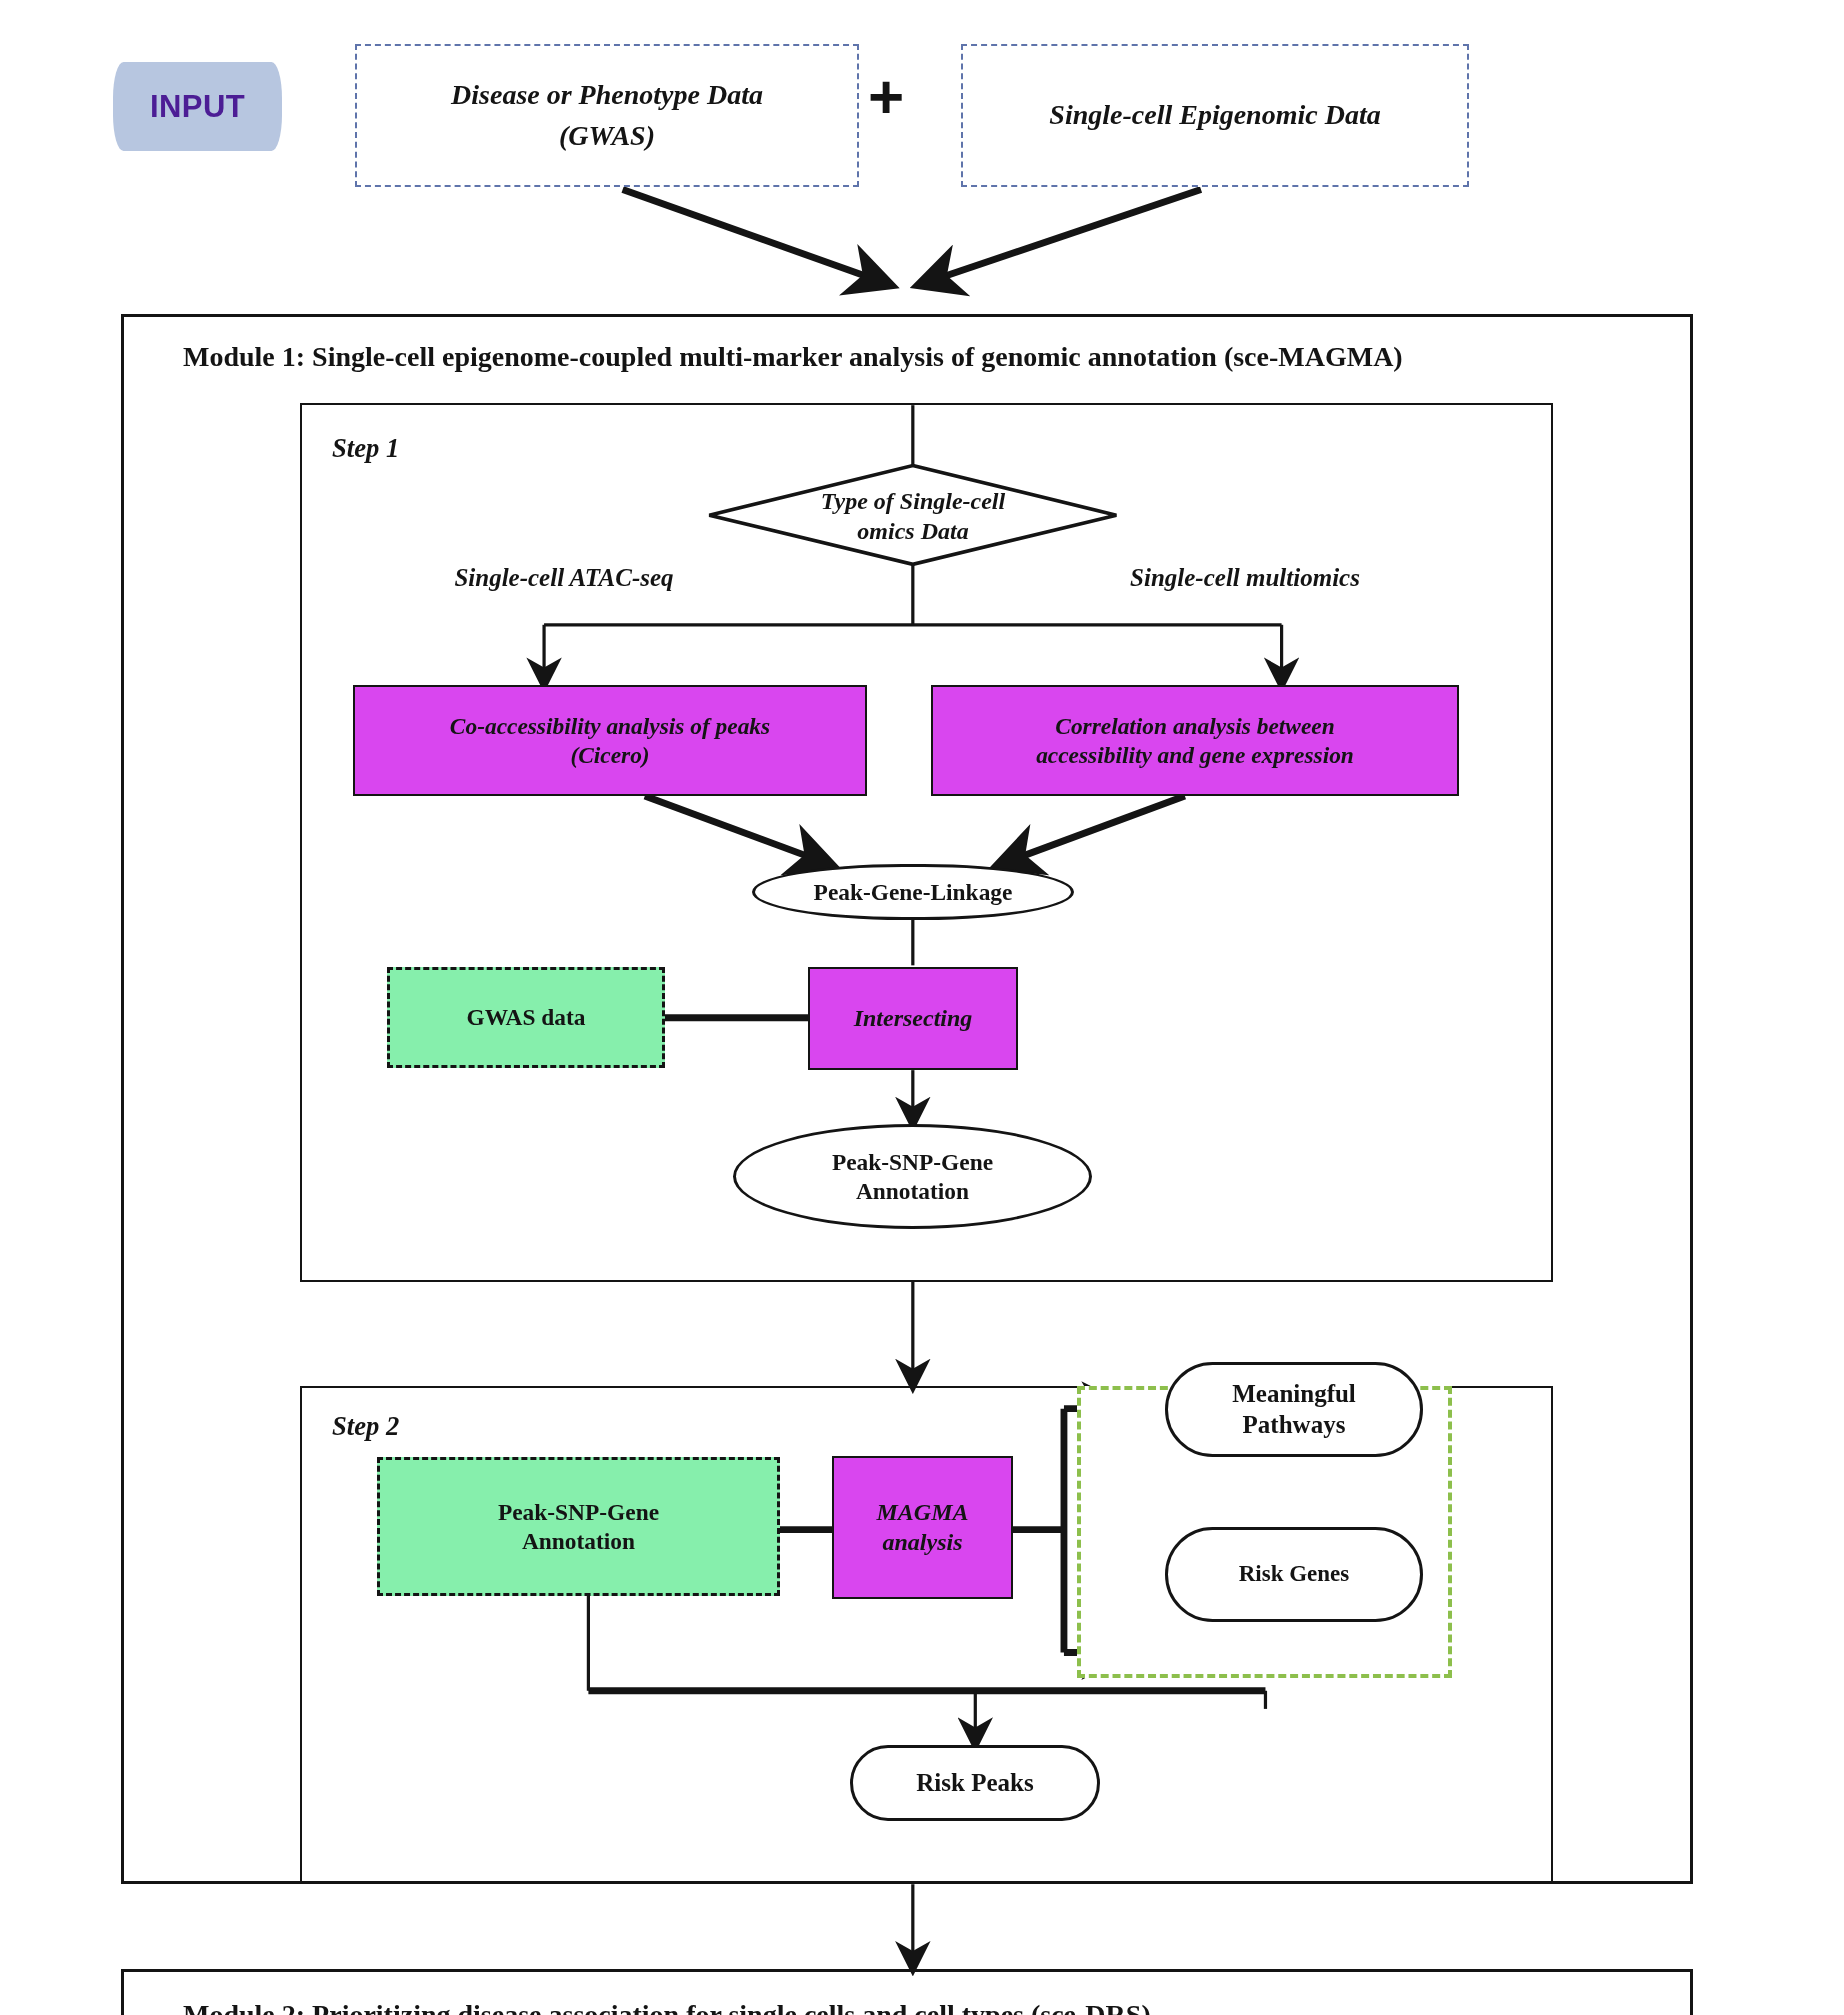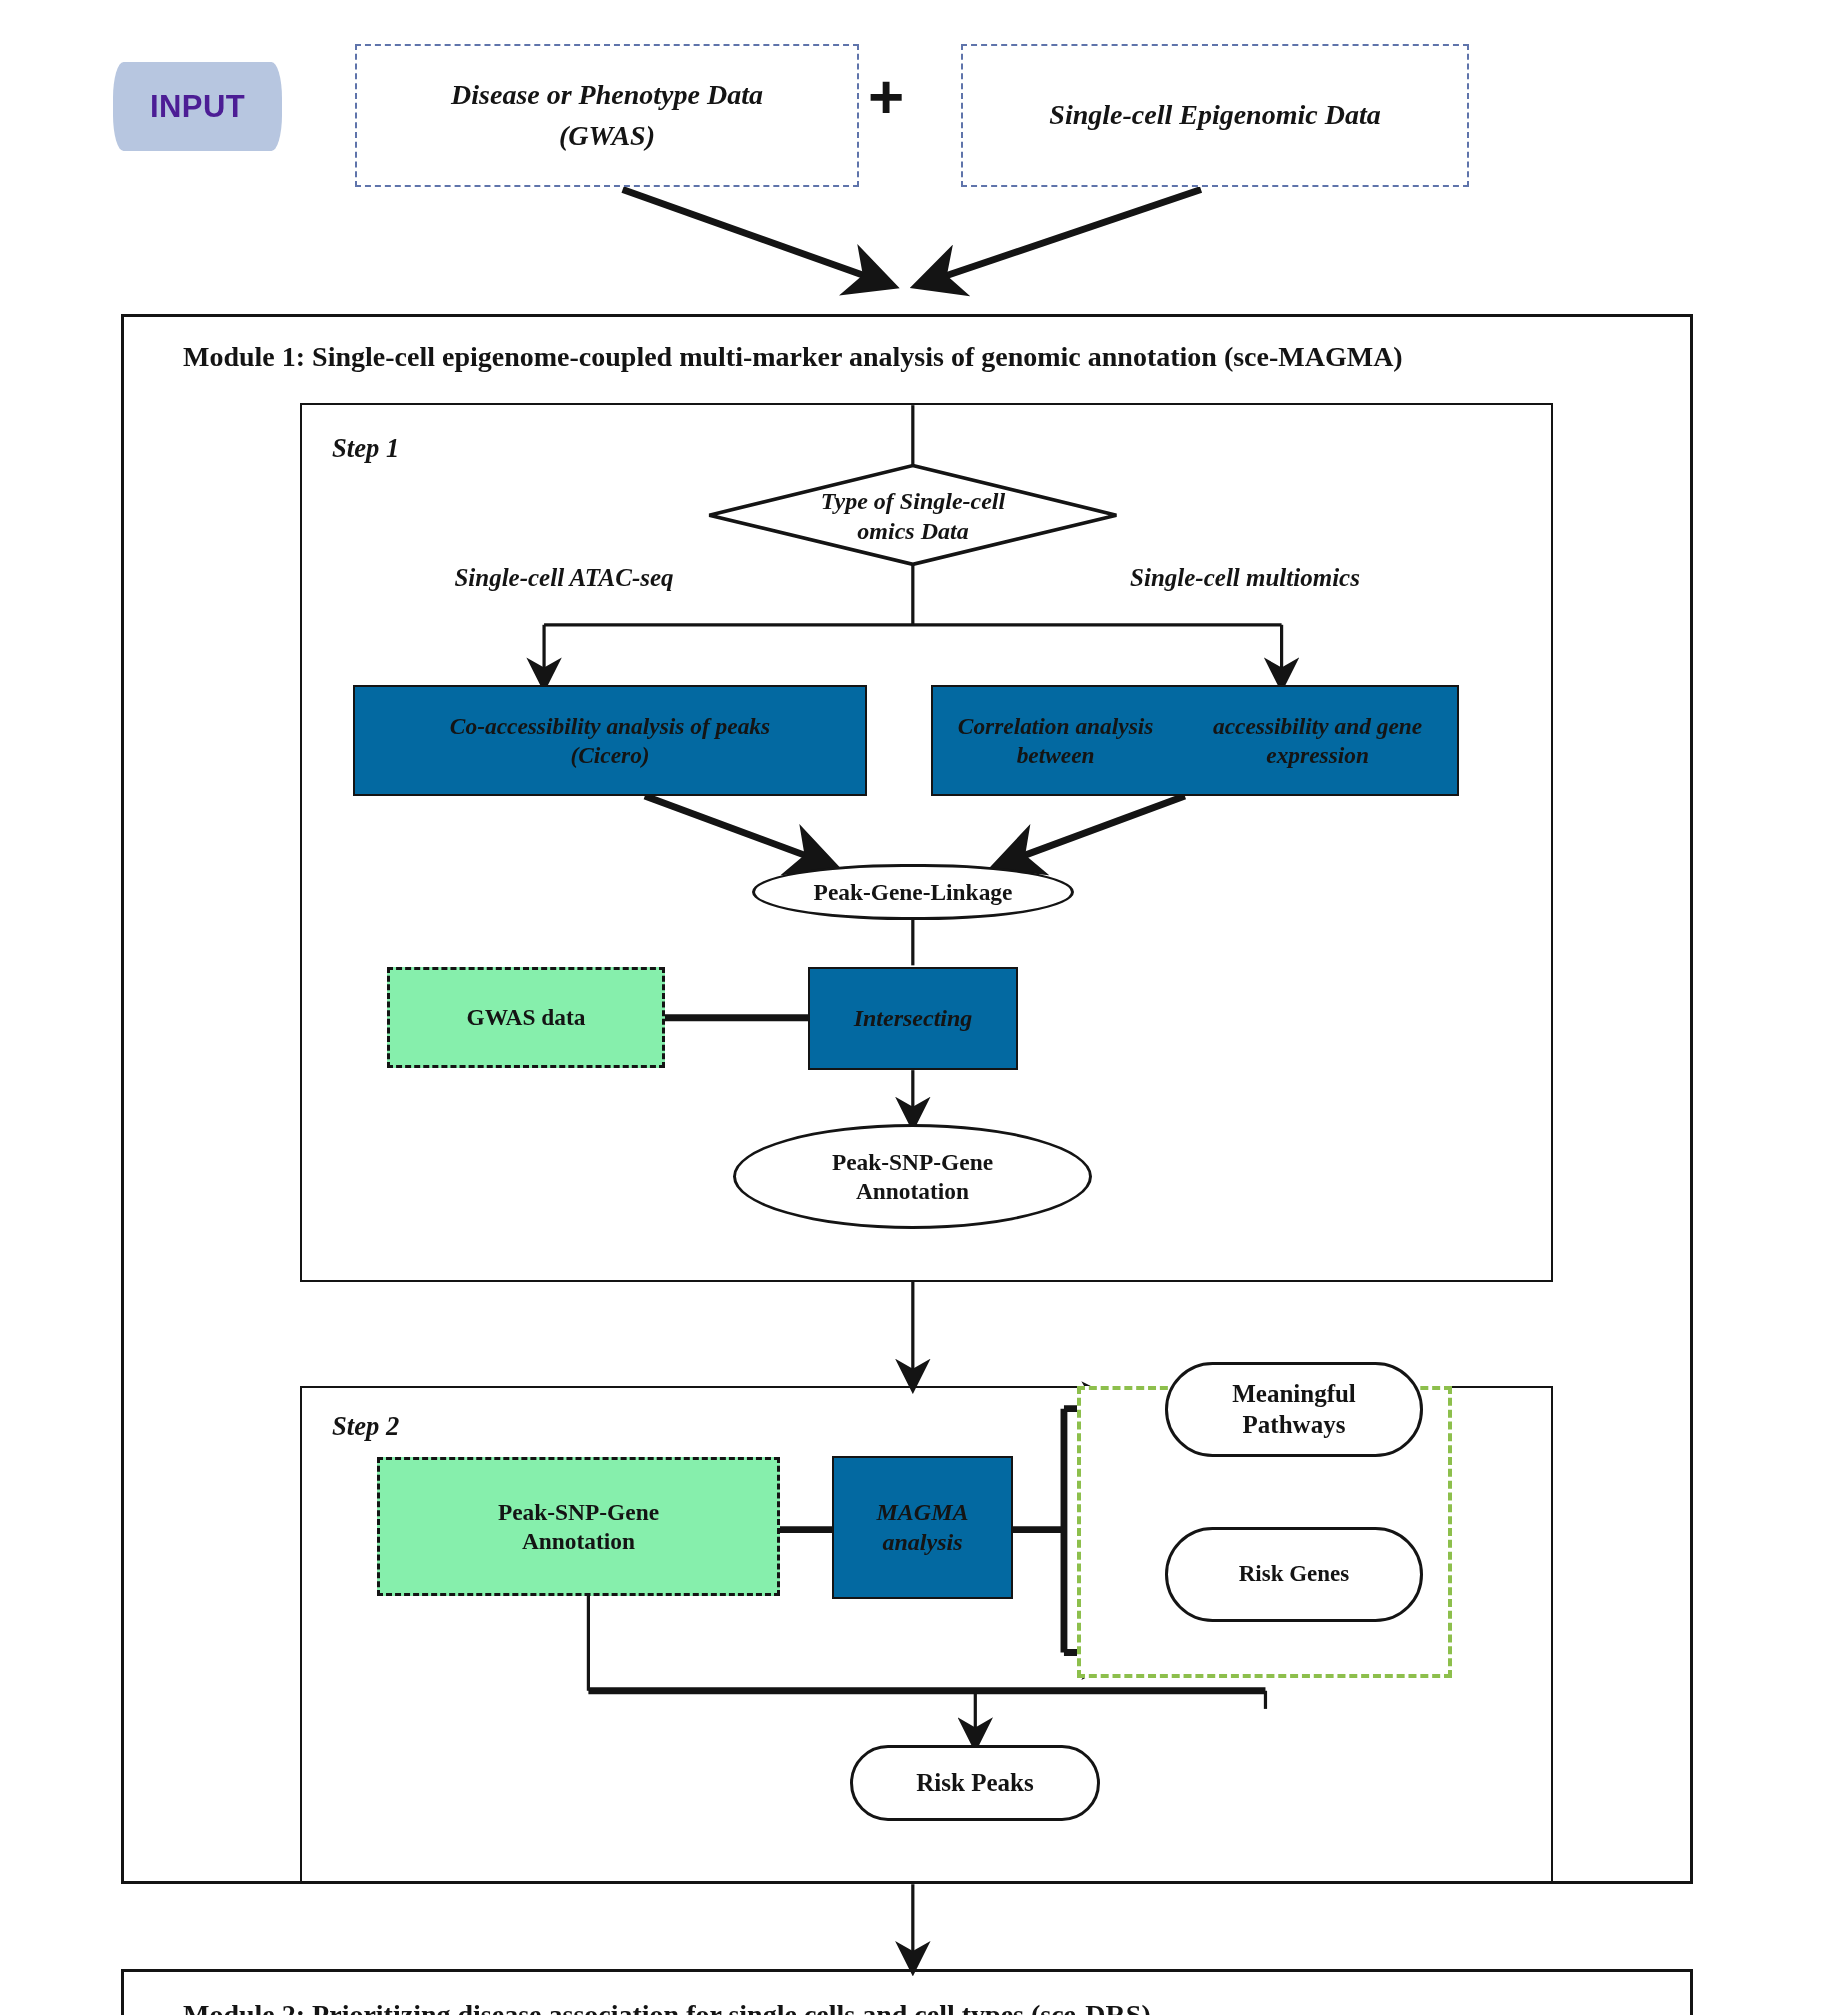--- a/index.html
+++ b/index.html
@@ -22,21 +22,21 @@
     font-weight:700;letter-spacing:0.4px;color:#4c1d95;
   }
 
   
   .blue-dash{
     border:2.8px dashed #5f74ab;background:#ffffff;
     font-style:italic;font-weight:700;
   }
 
   
-  .rect{border:2.8px solid #141414;background:#0369a1;}
+  .rect{border:2.8px solid #141414;background:#d946ef;}
 
   
   .blk-dash{border:3.6px dashed #141414;background:#86efac;}
 
   
   .grn-dash{border:4.4px dashed #8dbf4c;background:#fff;}
 
   
   .frame{border:3.6px solid #141414;background:transparent;position:absolute;box-sizing:border-box;}
   .subframe{border:2.8px solid #141414;background:transparent;position:absolute;box-sizing:border-box;}
@@ -161,21 +161,21 @@
   </div>
   <div class="node ital" style="left:1088px;top:560px;width:314px;height:36px;font-size:25px;">
     <span>Single-cell multiomics</span>
   </div>
 
   <div class="node rect" style="left:353px;top:685px;width:514px;height:111px;font-size:23.4px;flex-direction:column;">
     <span class="ital">Co-accessibility analysis of peaks</span>
     <span class="ital">(Cicero)</span>
   </div>
 
-  <div class="node rect" style="left:931px;top:685px;width:528px;height:111px;font-size:23.4px;flex-direction:row;">
+  <div class="node rect" style="left:931px;top:685px;width:528px;height:111px;font-size:23.4px;flex-direction:column;">
     <span class="ital">Correlation analysis between</span>
     <span class="ital">accessibility and gene expression</span>
   </div>
 
   <div class="node ellipse" style="left:752px;top:864px;width:322px;height:56px;font-size:23.4px;border-radius:161px/30px;">
     <span>Peak-Gene-Linkage</span>
   </div>
 
   <div class="node blk-dash" style="left:387px;top:967px;width:278px;height:101px;font-size:23.4px;">
     <span class="bold">GWAS data</span>

